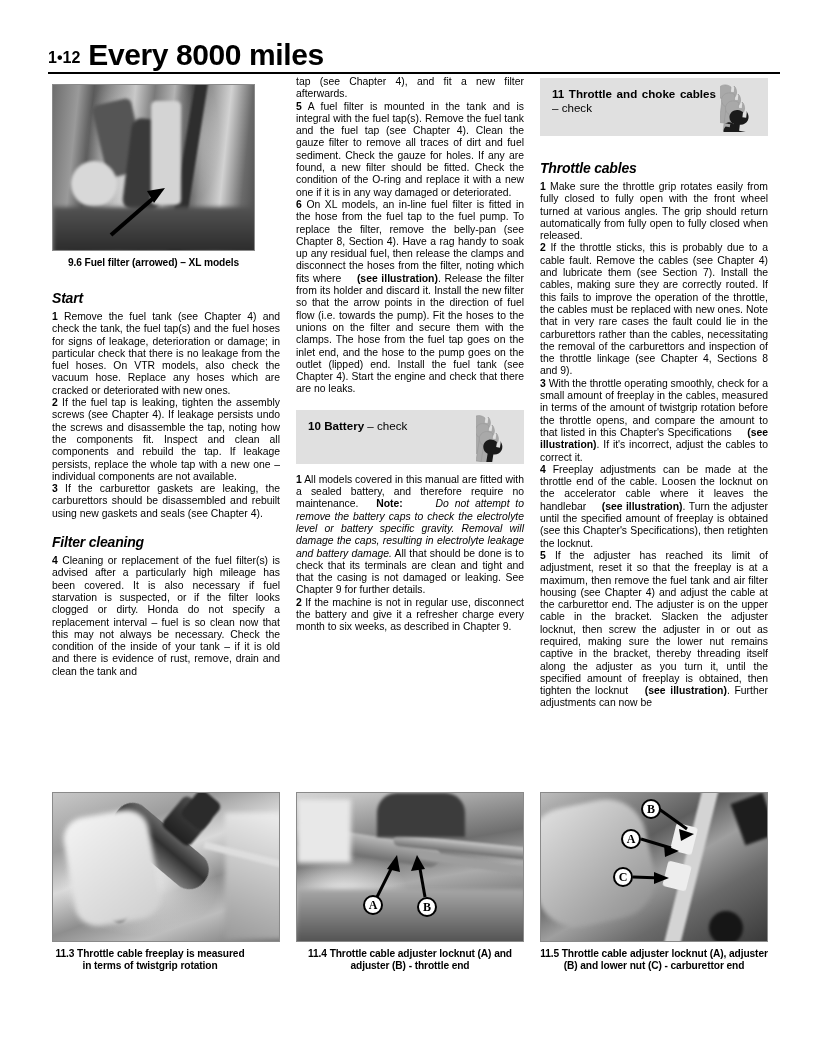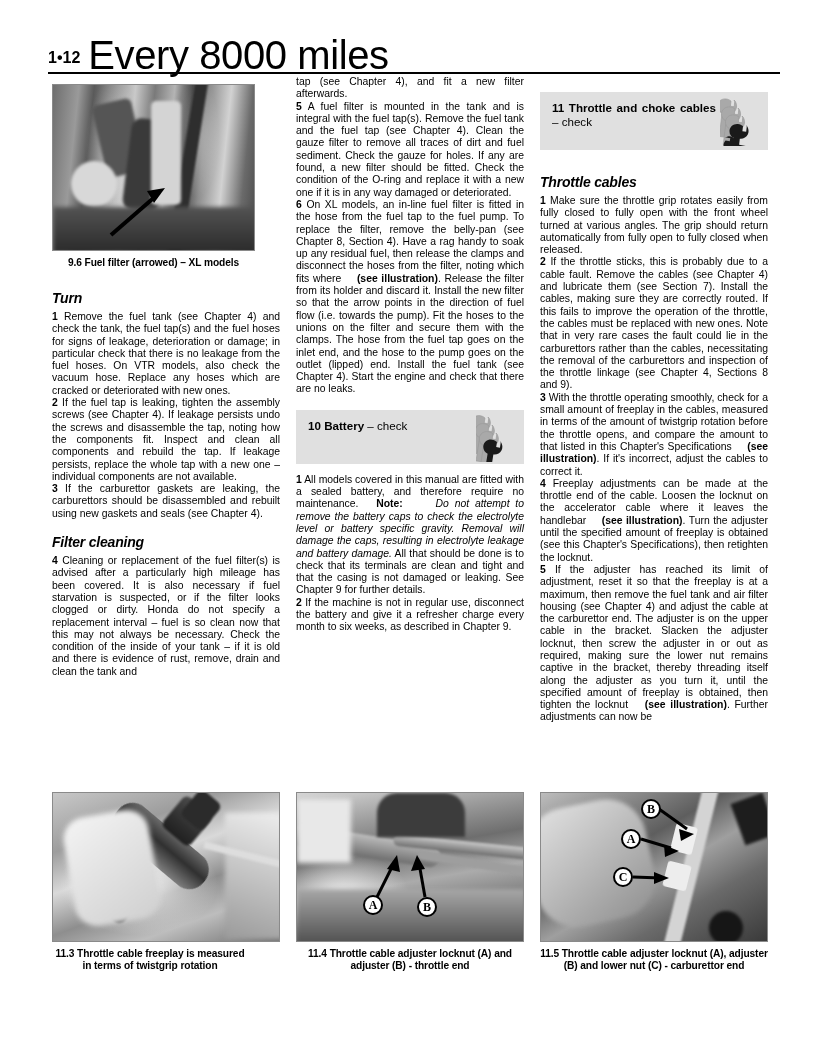--- a/index.html
+++ b/index.html
@@ -35,22 +35,22 @@
   }
   .folio {
     font-size: 16px;
     font-weight: 700;
     letter-spacing: 0px;
     padding-bottom: 3px;
     padding-right: 8px;
     white-space: nowrap;
   }
   .header-title {
-    font-size: 40px;
-    font-weight: 400;
+    font-size: 30px;
+    font-weight: 700;
     letter-spacing: -0.4px;
     line-height: 30px;
     white-space: nowrap;
   }
   .header-rule {
     position: absolute;
     left: 48px;
     top: 72px;
     width: 732px;
     height: 2px;
@@ -190,21 +190,21 @@
         <g>
           <path d="M58 150 L104 110" stroke="#000" stroke-width="4" fill="none"></path>
           <path d="M112 103 L94 106 L101 118 Z" fill="#000"></path>
         </g>
       </svg>
     </div>
     <div class="caption">9.6  Fuel filter (arrowed) – XL models</div>
   </div>
 
   <div class="col col-1" style="top:290px;">
-    <h3 class="sub" style="margin-top:0;">Turn</h3>
+    <h3 class="sub" style="margin-top:0;">Start</h3>
     <p class="body">
       <span class="num">1</span>
       <span>Remove the fuel tank (see Chapter 4) and check the tank, the fuel tap(s) and the fuel hoses for signs of leakage, deterioration or damage; in particular check that there is no leakage from the fuel hoses. On VTR models, also check the vacuum hose. Replace any hoses which are cracked or deteriorated with new ones.</span>
     </p>
     <p class="body">
       <span class="num">2</span>
       <span>If the fuel tap is leaking, tighten the assembly screws (see Chapter 4). If leakage persists undo the screws and disassemble the tap, noting how the components fit. Inspect and clean all components and rebuild the tap. If leakage persists, replace the whole tap with a new one – individual components are not available.</span>
     </p>
     <p class="body">
       <span class="num">3</span>
@@ -260,21 +260,21 @@
       <span>All models covered in this manual are fitted with a sealed battery, and therefore require no maintenance. </span><span class="b">Note:</span><span class="i"> Do not attempt to remove the battery caps to check the electrolyte level or battery specific gravity. Removal will damage the caps, resulting in electrolyte leakage and battery damage.</span><span> All that should be done is to check that its terminals are clean and tight and that the casing is not damaged or leaking. See Chapter 9 for further details.</span>
     </p>
     <p class="body">
       <span class="num">2</span>
       <span>If the machine is not in regular use, disconnect the battery and give it a refresher charge every month to six weeks, as described in Chapter 9.</span>
     </p>
   </div>
 
   <div class="col col-3">
 
-    <div class="section-banner" style="margin-top:16px; min-height:58px;">
+    <div class="section-banner" style="margin-top:2px; min-height:58px;">
       <div class="sec-title">
         <span class="sec-num">11</span>
         <span class="sec-name">Throttle and choke cables</span><span> – check</span>
       </div>
       <div class="spanner-stack" style="top:6px;">
         <svg width="42" height="52" viewBox="0 0 42 52">
           <g fill="#a9a9a9" stroke="#9a9a9a" stroke-width="0.6">
             <g transform="translate(14,2) rotate(70)">
               <path d="M0 0 c3.2-1.6 7.2-.9 9.6 1.6 2.3 2.4 2.7 6 1.2 8.9 l21 10.6 -2.6 5.2 -21-10.6 c-2.2 2.4-5.8 3.1-8.8 1.6 C-4.2 15.6-5.6 11-3.8 7.3 -2.9 5.4-1.5 4-0 3.2 l4.6 2.3 1.7-3.4 L1.7 -0.2 Z"></path>
             </g>

